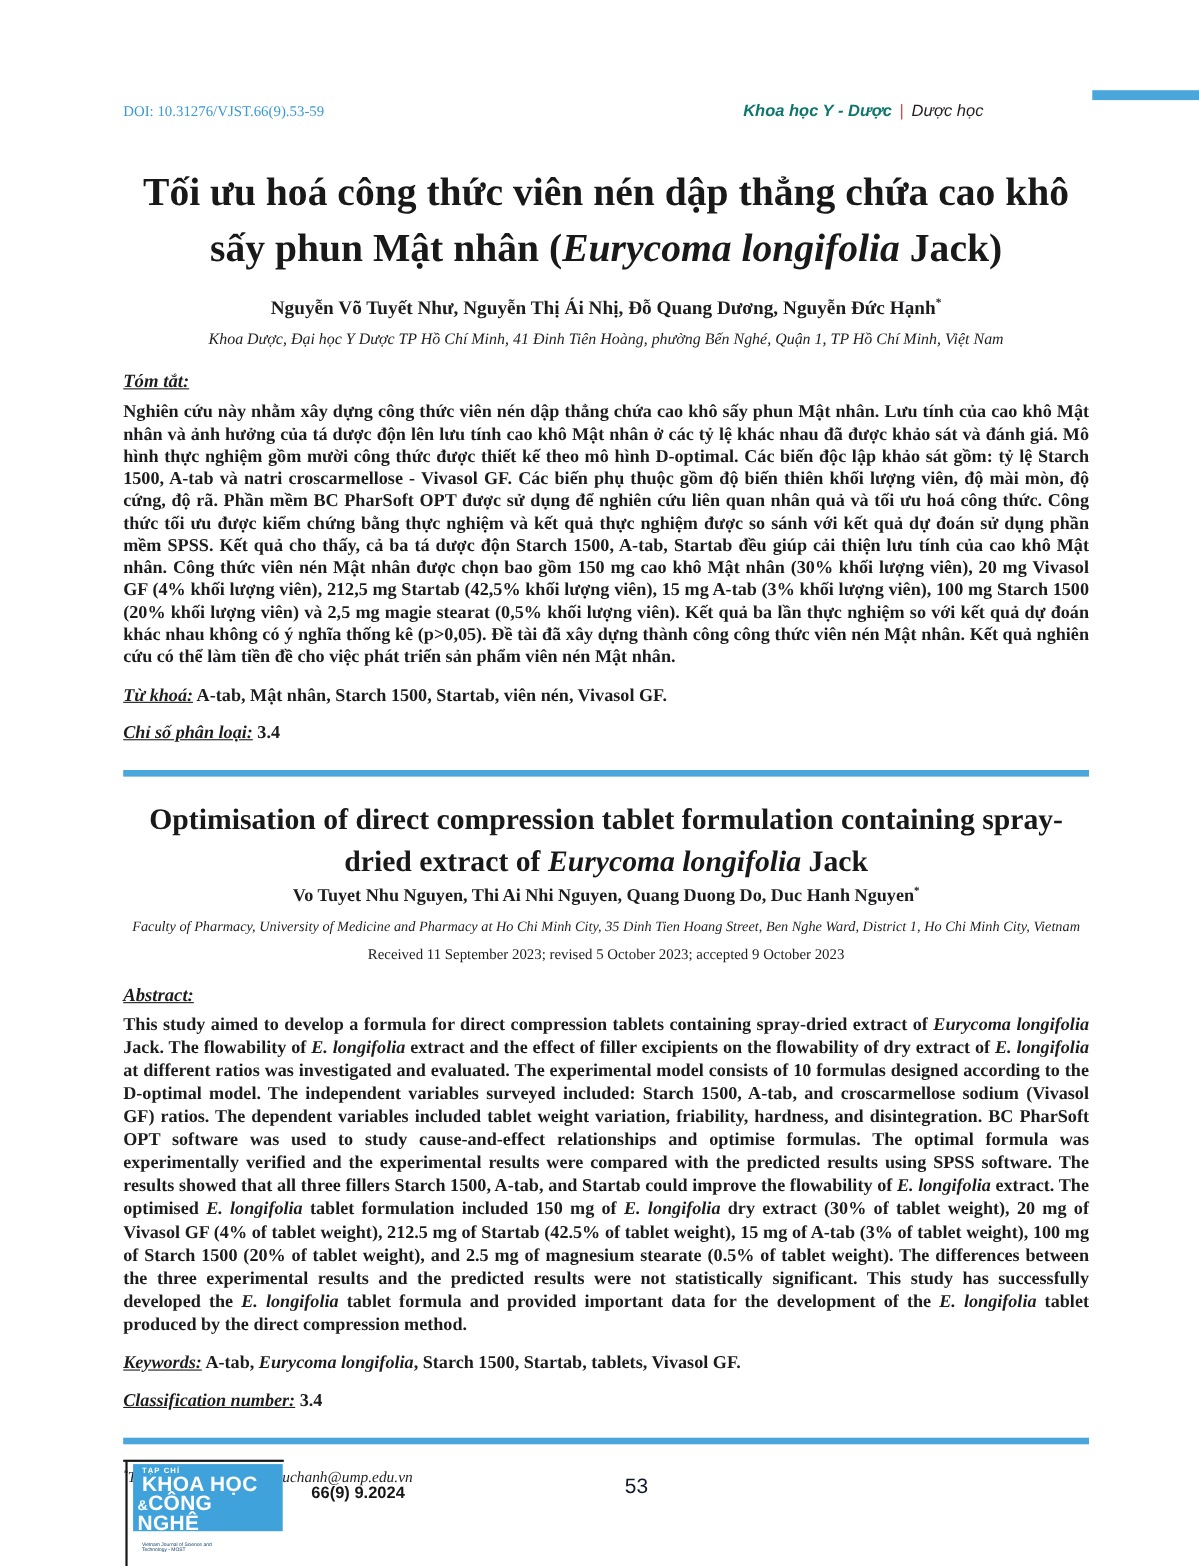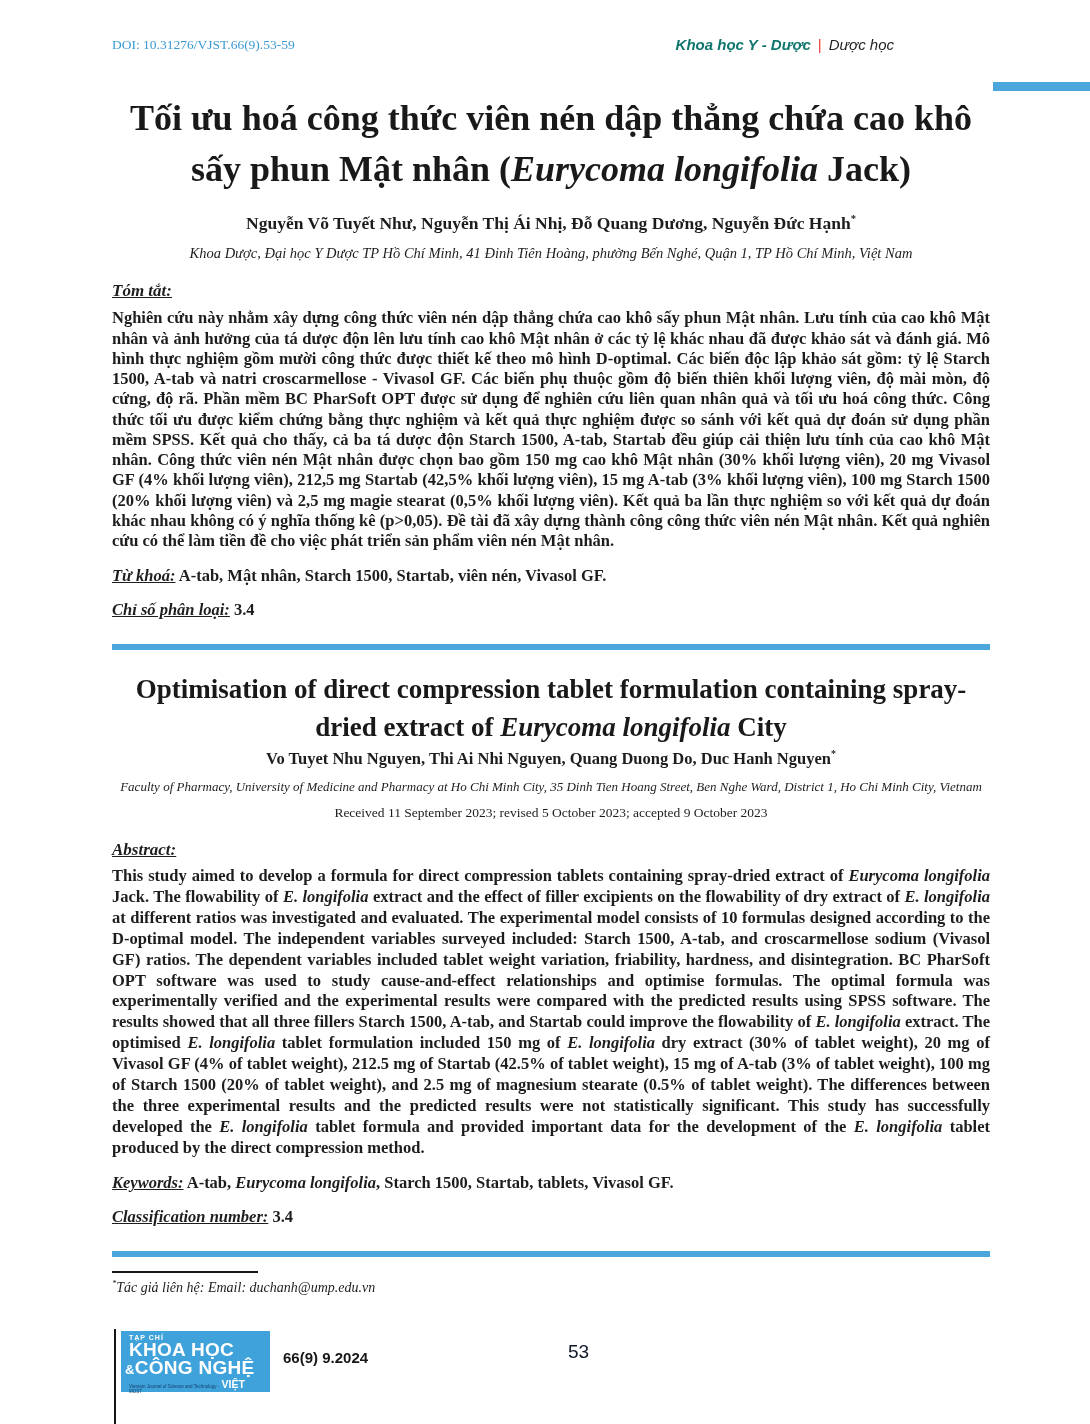--- a/index.html
+++ b/index.html
@@ -9,21 +9,21 @@
     width:1090px; height:1424px;
     background:#ffffff;
     color:#1d1d1f;
     font-family:"Liberation Serif", serif;
     overflow:hidden;
     margin:0 auto;
   }
   .content { position:absolute; left:112px; right:100px; top:0; }
 
   
-  .page-header { display:flex; justify-content:space-between; align-items:flex-end; padding-top:36px; }
+  .page-header { display:flex; justify-content:space-between; align-items:flex-end; padding-top:92px; }
   .doi { color:#3a99d4; font-size:13.5px; }
   .header-right { font-family:"Liberation Sans", sans-serif; font-size:15px; font-style:italic; display:flex; align-items:center; gap:7px; padding-right:96px; white-space:nowrap; }
   .sec { font-weight:bold; color:#0f766e; }
   .pipe { color:#e8403a; font-style:normal; }
   .subsec { color:#231f20; }
   .header-bar { position:absolute; right:0; top:82px; width:97px; height:9px; background:#4ba6dc; }
 
   
   .vi-title { margin-top:40px; text-align:center; font-size:36px; font-weight:bold; line-height:1.42; color:#191919; }
   .authors  { margin-top:18px; text-align:center; font-size:17.5px; font-weight:bold; }
@@ -44,21 +44,21 @@
   .en-abstract { margin-top:6px; font-size:16.5px; font-weight:bold; text-align:justify; line-height:1.27; }
 
   .footnote-rule { margin-top:14px; width:146px; border-top:2px solid #161616; }
   .footnote { margin-top:6px; font-size:14px; font-style:italic; }
 
   .it { font-style:italic; }
   sup { font-size:60%; }
 
   
   .footer-vline { position:absolute; left:114px; top:1329px; width:2px; height:95px; background:#161616; }
-  .logo { position:absolute; left:121px; top:1331px; width:149px; height:61px; background:#3fa2db; color:#ffffff; font-family:"Liberation Sans", sans-serif; padding:3px 4px 0 8px; }
+  .logo { position:absolute; left:121px; top:1331px; width:136px; height:61px; background:#3fa2db; color:#ffffff; font-family:"Liberation Sans", sans-serif; padding:3px 4px 0 8px; }
   .logo-top   { font-size:7px; font-weight:bold; letter-spacing:1px; }
   .logo-line1 { font-size:19px; font-weight:bold; line-height:0.95; letter-spacing:0.3px; }
   .logo-line2 { font-size:19px; font-weight:bold; line-height:0.95; margin-left:-4px; letter-spacing:0.3px; }
   .amp { font-size:13px; }
   .logo-bottom { display:flex; align-items:baseline; justify-content:space-between; margin-top:1px; }
   .logo-tag { font-size:4.5px; color:#14406b; }
   .logo-country { font-size:10.5px; font-weight:bold; }
   .issue  { position:absolute; left:283px; top:1349px; font-family:"Liberation Sans", sans-serif; font-weight:bold; font-size:15px; color:#161616; }
   .pageno { position:absolute; left:556px; top:1341px; font-family:"Liberation Sans", sans-serif; font-weight:normal; font-size:19px; color:#0f172a;margin-left:12px; }
 </style>
@@ -84,21 +84,21 @@
     <p class="affil">Khoa Dược, Đại học Y Dược TP Hồ Chí Minh, 41 Đinh Tiên Hoàng, phường Bến Nghé, Quận 1, TP Hồ Chí Minh, Việt Nam</p>
 
     <span class="sec-label">Tóm tắt:</span>
     <p class="vi-abstract">Nghiên cứu này nhằm xây dựng công thức viên nén dập thẳng chứa cao khô sấy phun Mật nhân. Lưu tính của cao khô Mật nhân và ảnh hưởng của tá dược độn lên lưu tính cao khô Mật nhân ở các tỷ lệ khác nhau đã được khảo sát và đánh giá. Mô hình thực nghiệm gồm mười công thức được thiết kế theo mô hình D-optimal. Các biến độc lập khảo sát gồm: tỷ lệ Starch 1500, A-tab và natri croscarmellose - Vivasol GF. Các biến phụ thuộc gồm độ biến thiên khối lượng viên, độ mài mòn, độ cứng, độ rã. Phần mềm BC PharSoft OPT được sử dụng để nghiên cứu liên quan nhân quả và tối ưu hoá công thức. Công thức tối ưu được kiểm chứng bằng thực nghiệm và kết quả thực nghiệm được so sánh với kết quả dự đoán sử dụng phần mềm SPSS. Kết quả cho thấy, cả ba tá dược độn Starch 1500, A-tab, Startab đều giúp cải thiện lưu tính của cao khô Mật nhân. Công thức viên nén Mật nhân được chọn bao gồm 150 mg cao khô Mật nhân (30% khối lượng viên), 20 mg Vivasol GF (4% khối lượng viên), 212,5 mg Startab (42,5% khối lượng viên), 15 mg A-tab (3% khối lượng viên), 100 mg Starch 1500 (20% khối lượng viên) và 2,5 mg magie stearat (0,5% khối lượng viên). Kết quả ba lần thực nghiệm so với kết quả dự đoán khác nhau không có ý nghĩa thống kê (p&gt;0,05). Đề tài đã xây dựng thành công công thức viên nén Mật nhân. Kết quả nghiên cứu có thể làm tiền đề cho việc phát triển sản phẩm viên nén Mật nhân.</p>
 
     <p class="kv-line"><span class="lbl">Từ khoá:</span> <span>A-tab, Mật nhân, Starch 1500, Startab, viên nén, Vivasol GF.</span></p>
     <p class="kv-line"><span class="lbl">Chỉ số phân loại:</span> <span>3.4</span></p>
 
     <div class="blue-bar"></div>
 
-    <h2 class="en-title"><span>Optimisation of direct compression tablet formulation containing spray-dried extract of </span><span class="it">Eurycoma longifolia</span><span> City</span></h2>
+    <h2 class="en-title"><span>Optimisation of direct compression tablet formulation containing spray-dried extract of </span><span class="it">Eurycoma longifolia</span><span> Jack</span></h2>
     <p class="en-authors"><span>Vo Tuyet Nhu Nguyen, Thi Ai Nhi Nguyen, Quang Duong Do, Duc Hanh Nguyen</span><sup>*</sup></p>
     <p class="en-affil">Faculty of Pharmacy, University of Medicine and Pharmacy at Ho Chi Minh City, 35 Dinh Tien Hoang Street, Ben Nghe Ward, District 1, Ho Chi Minh City, Vietnam</p>
     <p class="en-dates">Received 11 September 2023; revised 5 October 2023; accepted 9 October 2023</p>
 
     <span class="sec-label">Abstract:</span>
     <p class="en-abstract"><span>This study aimed to develop a formula for direct compression tablets containing spray-dried extract of </span><span class="it">Eurycoma longifolia</span><span> Jack. The flowability of </span><span class="it">E. longifolia</span><span> extract and the effect of filler excipients on the flowability of dry extract of </span><span class="it">E. longifolia</span><span> at different ratios was investigated and evaluated. The experimental model consists of 10 formulas designed according to the D-optimal model. The independent variables surveyed included: Starch 1500, A-tab, and croscarmellose sodium (Vivasol GF) ratios. The dependent variables included tablet weight variation, friability, hardness, and disintegration. BC PharSoft OPT software was used to study cause-and-effect relationships and optimise formulas. The optimal formula was experimentally verified and the experimental results were compared with the predicted results using SPSS software. The results showed that all three fillers Starch 1500, A-tab, and Startab could improve the flowability of </span><span class="it">E. longifolia</span><span> extract. The optimised </span><span class="it">E. longifolia</span><span> tablet formulation included 150 mg of </span><span class="it">E. longifolia</span><span> dry extract (30% of tablet weight), 20 mg of Vivasol GF (4% of tablet weight), 212.5 mg of Startab (42.5% of tablet weight), 15 mg of A-tab (3% of tablet weight), 100 mg of Starch 1500 (20% of tablet weight), and 2.5 mg of magnesium stearate (0.5% of tablet weight). The differences between the three experimental results and the predicted results were not statistically significant. This study has successfully developed the </span><span class="it">E. longifolia</span><span> tablet formula and provided important data for the development of the </span><span class="it">E. longifolia</span><span> tablet produced by the direct compression method.</span></p>
 
     <p class="kv-line"><span class="lbl">Keywords:</span> <span><span>A-tab, </span><span class="it">Eurycoma longifolia</span><span>, Starch 1500, Startab, tablets, Vivasol GF.</span></span></p>
     <p class="kv-line"><span class="lbl">Classification number:</span> <span>3.4</span></p>
 

